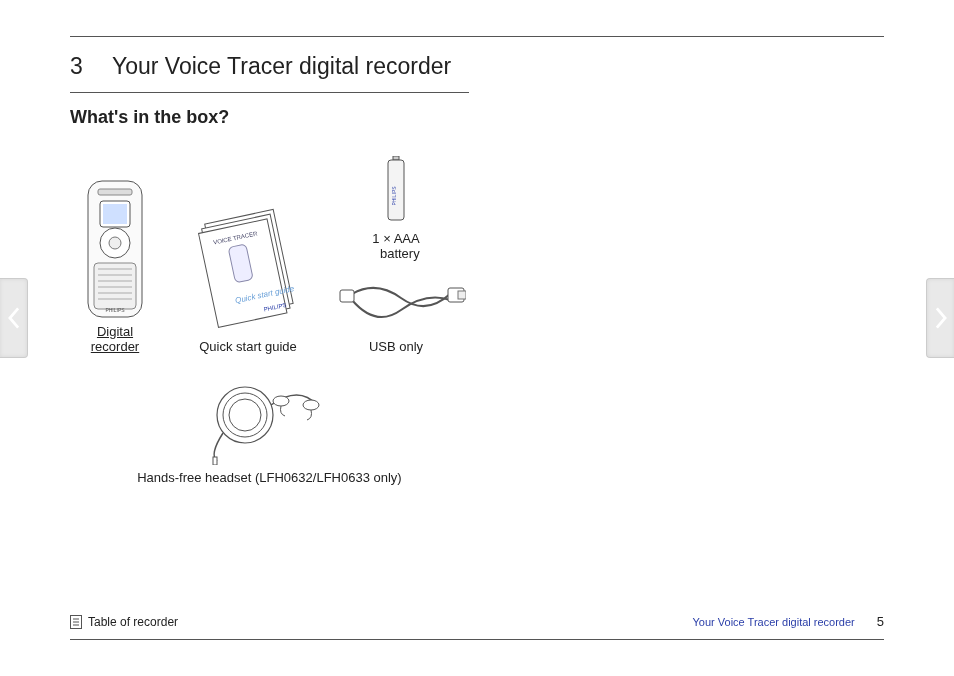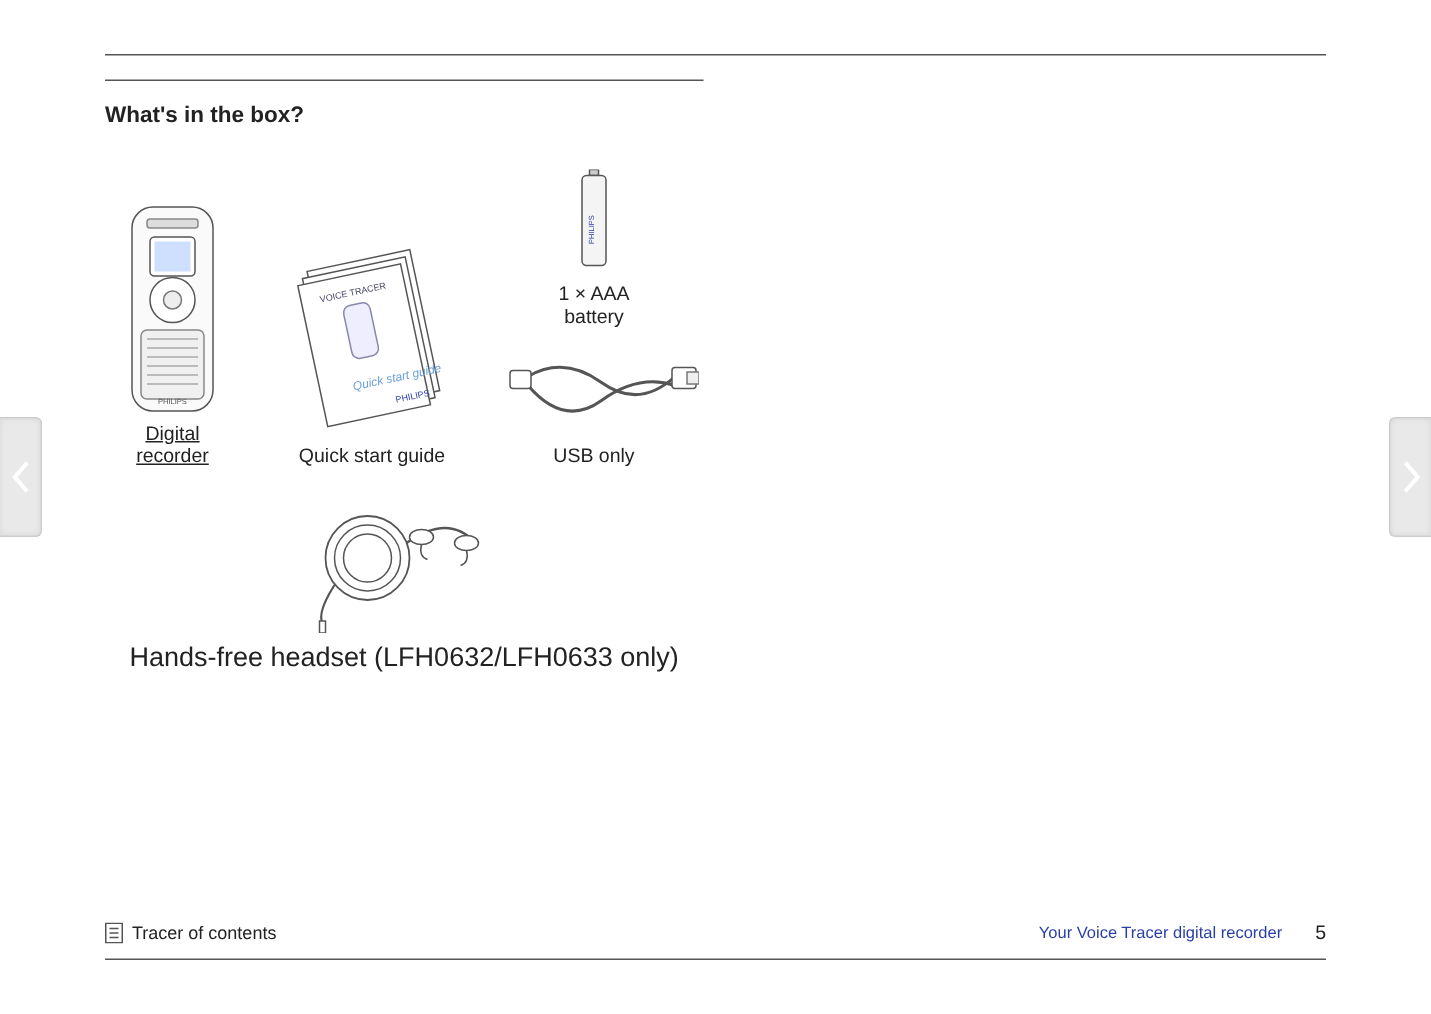--- a/index.html
+++ b/index.html
@@ -27,21 +27,21 @@
     margin-bottom: 12px;
   }
   .heading .num { display: inline-block; min-width: 36px; }
   .col-rule {
     border-top: 1px solid #555;
     width: 49%;
     margin-bottom: 14px;
   }
   .subhead {
     font-weight: 700;
-    font-size: 15px;
+    font-size: 18px;
     margin-bottom: 28px;
   }
   .items {
     width: 49%;
   }
   .row1 {
     display: flex;
     align-items: flex-end;
     gap: 28px;
     margin-bottom: 20px;
@@ -93,20 +93,24 @@
     </svg>
 </div>
 <div class="nav-arrow nav-right">
   <svg viewBox="0 0 10 16">
       <path d="M2 1 L8 8 L2 15" fill="none" stroke="#fff" stroke-width="2"></path>
     </svg>
 </div>
 
 <div class="page">
 
+  <h1 class="heading">
+    <span class="num">3</span>
+    <span>Your Voice Tracer digital recorder</span>
+  </h1>
 
   <div class="col-rule"></div>
 
   <div class="subhead">What's in the box?</div>
 
   <div class="items">
     <div class="row1">
 
       <div class="cell c1">
         <svg class="pic" width="70" height="140" viewBox="0 0 70 140">
@@ -147,21 +151,21 @@
       </div>
 
       <div class="cell c3">
         <div class="batwrap">
           <svg class="pic" width="24" height="66" viewBox="0 0 24 66">
             <rect x="9" y="0" width="6" height="4" fill="#ccc" stroke="#555"></rect>
             <rect x="4" y="4" width="16" height="60" rx="3" fill="#f4f4f4" stroke="#555"></rect>
             <text x="12" y="40" font-size="5" text-anchor="middle" fill="#2a3ea8" transform="rotate(-90 12 40)">PHILIPS</text>
           </svg>
         </div>
-        <span style="white-space:pre-line;">1 × AAA
+        <span style="white-space:pre-line;text-align:right;">1 × AAA
 battery</span>
         <svg class="pic" width="130" height="54" viewBox="0 0 130 54" style="margin-top:18px">
           <path d="M16 14 Q 40 0 65 18 T 114 14" fill="none" stroke="#555" stroke-width="2"></path>
           <path d="M16 20 Q 40 48 65 30 T 114 20" fill="none" stroke="#555" stroke-width="2"></path>
           <rect x="4" y="10" width="14" height="12" rx="2" fill="#fff" stroke="#555"></rect>
           <rect x="112" y="8" width="16" height="14" rx="2" fill="#fff" stroke="#555"></rect>
           <rect x="122" y="11" width="8" height="8" fill="#eee" stroke="#777"></rect>
         </svg>
         <span>USB only</span>
       </div>
@@ -175,34 +179,34 @@
           <circle cx="46" cy="40" r="22" fill="none" stroke="#555" stroke-width="1"></circle>
           <circle cx="46" cy="40" r="16" fill="none" stroke="#555" stroke-width="1"></circle>
           <path d="M24 58 Q 10 80 18 86" fill="none" stroke="#555" stroke-width="1.5"></path>
           <rect x="14" y="82" width="4" height="8" fill="#fff" stroke="#555"></rect>
           <path d="M72 30 Q 100 10 118 30" fill="none" stroke="#555" stroke-width="1.5"></path>
           <ellipse cx="82" cy="26" rx="8" ry="5" fill="#fff" stroke="#555"></ellipse>
           <ellipse cx="112" cy="30" rx="8" ry="5" fill="#fff" stroke="#555"></ellipse>
           <path d="M82 31 q -2 8 4 10" fill="none" stroke="#555"></path>
           <path d="M112 35 q 2 8 -4 10" fill="none" stroke="#555"></path>
         </svg>
-        <div style="font-size:18px;">Hands-free headset (LFH0632/LFH0633 only)</div>
+        <div style="font-size:13px;">Hands-free headset (LFH0632/LFH0633 only)</div>
       </div>
     </div>
   </div>
 
   <div class="footer">
     <div class="left">
       <svg class="toc-icon" viewBox="0 0 12 14">
         <rect x="0.5" y="0.5" width="11" height="13" fill="none" stroke="#555"></rect>
         <line x1="3" y1="4" x2="9" y2="4" stroke="#555"></line>
         <line x1="3" y1="7" x2="9" y2="7" stroke="#555"></line>
         <line x1="3" y1="10" x2="9" y2="10" stroke="#555"></line>
       </svg>
-      <a style="color:#222; text-decoration:none; cursor:pointer;">Tracer of contents</a>
+      <a style="color:#222; text-decoration:none; cursor:pointer;">Table of recorder</a>
     </div>
     <div class="right">
       <span class="chap">Your Voice Tracer digital recorder</span>
       <span class="pnum">5</span>
     </div>
   </div>
 
 </div>
 
 </body></html>

